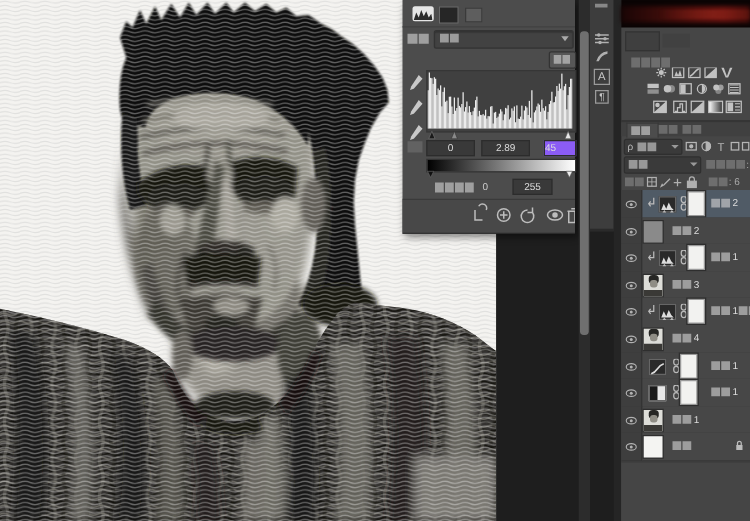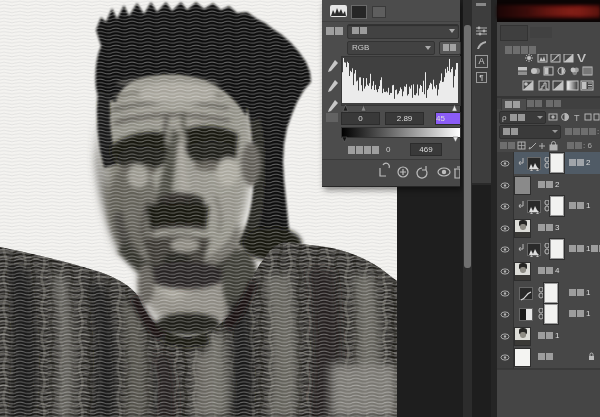--- a/index.html
+++ b/index.html
@@ -159,24 +159,20 @@
     <div class="abs" style="left:50px;top:6px;width:12px;height:10px;background:#5e5e5e;border:1px solid #3a3a3a;"></div>
 
     <span class="cj" style="left:4px;top:27px;width:8px;height:8px;position:absolute;"></span>
     <span class="cj" style="left:13px;top:27px;width:8px;height:8px;position:absolute;"></span>
     <div class="abs" style="left:25px;top:24px;width:110px;height:13px;background:#424242;border:1px solid #333;border-radius:2px;box-shadow:inset 0 1px 1px rgba(0,0,0,.3);">
       <span class="cj" style="left:4px;top:2px;width:7px;height:7px;position:absolute;"></span>
       <span class="cj" style="left:12px;top:2px;width:7px;height:7px;position:absolute;"></span>
       <div class="abs" style="right:3px;top:4px;width:0;height:0;border-left:3px solid transparent;border-right:3px solid transparent;border-top:4px solid #aaa;"></div>
     </div>
 
-    <div class="abs" style="left:25px;top:41px;width:86px;height:12px;background:#424242;border:1px solid #333;border-radius:2px;">
-      <span style="position:absolute;left:4px;top:1px;font-size:8px;color:#ccc;">RGB</span>
-      <div class="abs" style="right:3px;top:4px;width:0;height:0;border-left:3px solid transparent;border-right:3px solid transparent;border-top:4px solid #aaa;"></div>
-    </div>
     <div class="abs" style="left:117px;top:41px;width:20px;height:12px;background:#575757;border:1px solid #333;border-radius:2px;">
       <span class="cj" style="left:3px;top:2px;width:6px;height:7px;position:absolute;"></span>
       <span class="cj" style="left:10px;top:2px;width:6px;height:7px;position:absolute;"></span>
     </div>
 
     <svg class="abs" style="left:3px;top:58px;" width="14" height="62">
       <g fill="#c8c8c8">
           <path d="M10,2 l3,3 -7,8 -3,1 1,-3 z"></path>
           <path d="M10,22 l3,3 -7,8 -3,1 1,-3 z"></path>
           <path d="M10,42 l3,3 -7,8 -3,1 1,-3 z"></path>
@@ -322,21 +318,21 @@
     <svg class="abs" style="left:19px;top:136px;" width="118" height="7">
       <path d="M1,1 L6,1 L3.5,6 Z" fill="#111" stroke="#666" stroke-width="0.5"></path>
       <path d="M112,1 L117,1 L114.5,6 Z" fill="#eee" stroke="#555" stroke-width="0.5"></path>
     </svg>
 
     <span class="cj" style="left:26px;top:146px;width:7px;height:8px;position:absolute;"></span>
     <span class="cj" style="left:34px;top:146px;width:7px;height:8px;position:absolute;"></span>
     <span class="cj" style="left:42px;top:146px;width:7px;height:8px;position:absolute;"></span>
     <span class="cj" style="left:50px;top:146px;width:7px;height:8px;position:absolute;"></span>
     <span style="position:absolute;left:64px;top:145px;font-size:8px;color:#ccc;">0</span>
-    <div class="abs" style="left:88px;top:143px;width:30px;height:11px;background:#393939;border:1px solid #2c2c2c;color:#ddd;font-size:8px;text-align:center;line-height:11px;">469</div>
+    <div class="abs" style="left:88px;top:143px;width:30px;height:11px;background:#393939;border:1px solid #2c2c2c;color:#ddd;font-size:8px;text-align:center;line-height:11px;">255</div>
 
     <div class="abs" style="left:0;top:159px;width:138px;height:1px;background:#3a3a3a;"></div>
     <div class="abs" style="left:0;top:160px;width:138px;height:26px;background:#484848;">
       <svg width="138" height="26">
         <g stroke="#bdbdbd" fill="none" stroke-width="1.2">
           <path d="M58,8 v8 h6 M61,5 a3,3 0 1 1 6,3"></path>
           <circle cx="81" cy="12" r="5"></circle>
             <path d="M78,12 h6 M81,9 v6"></path>
           <path d="M100,8 a5,5 0 1 0 4,2 M104,6 v4 h-4"></path>
           <ellipse cx="122" cy="12" rx="6" ry="4"></ellipse>

